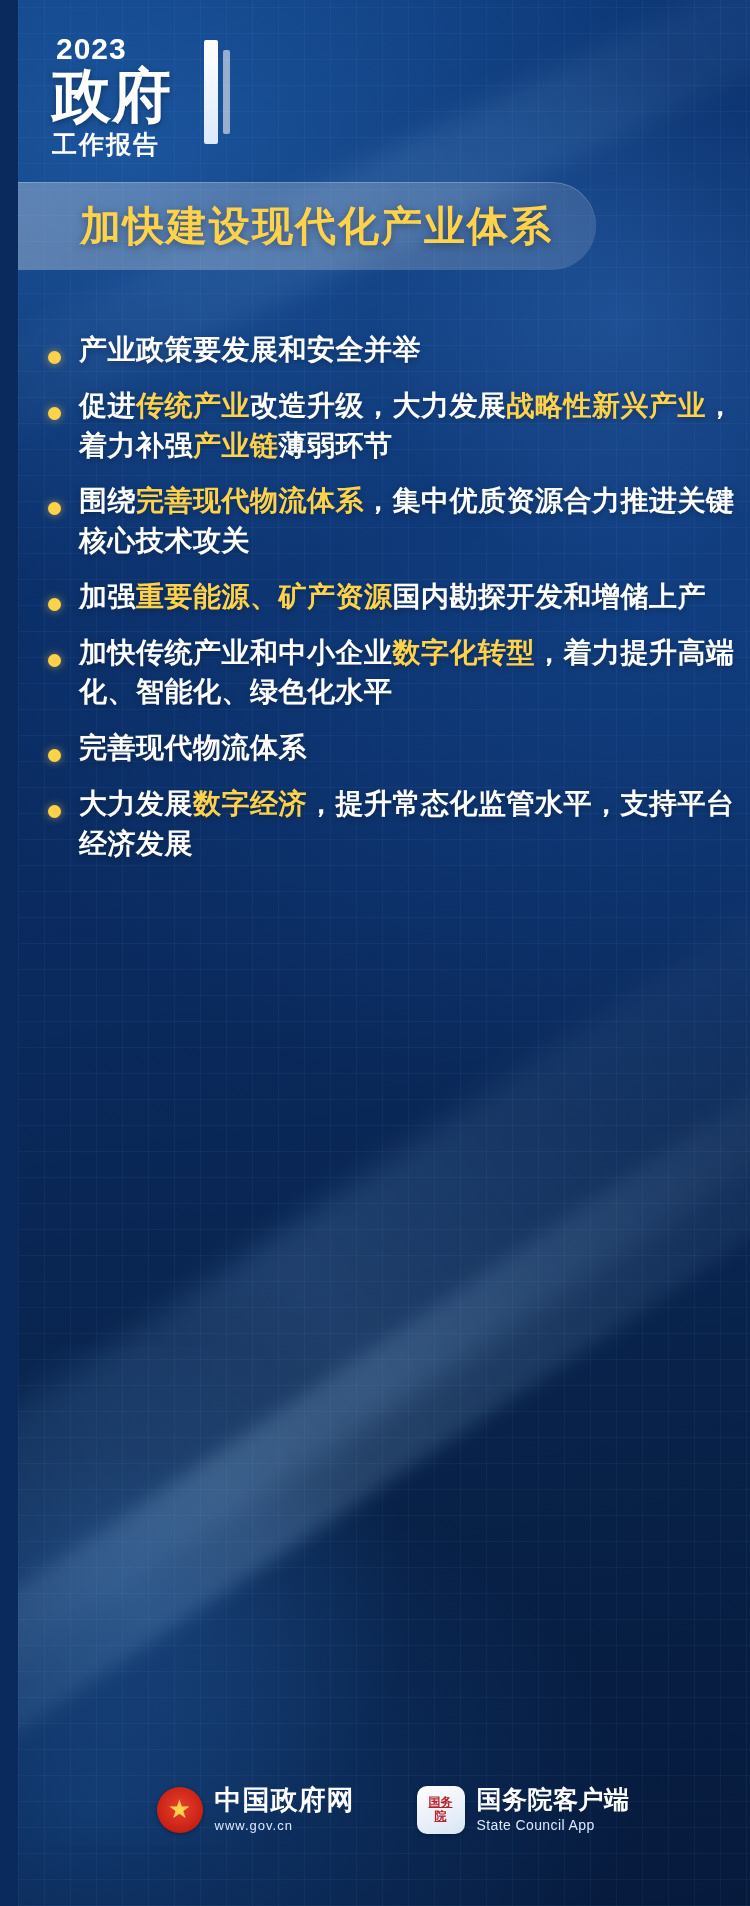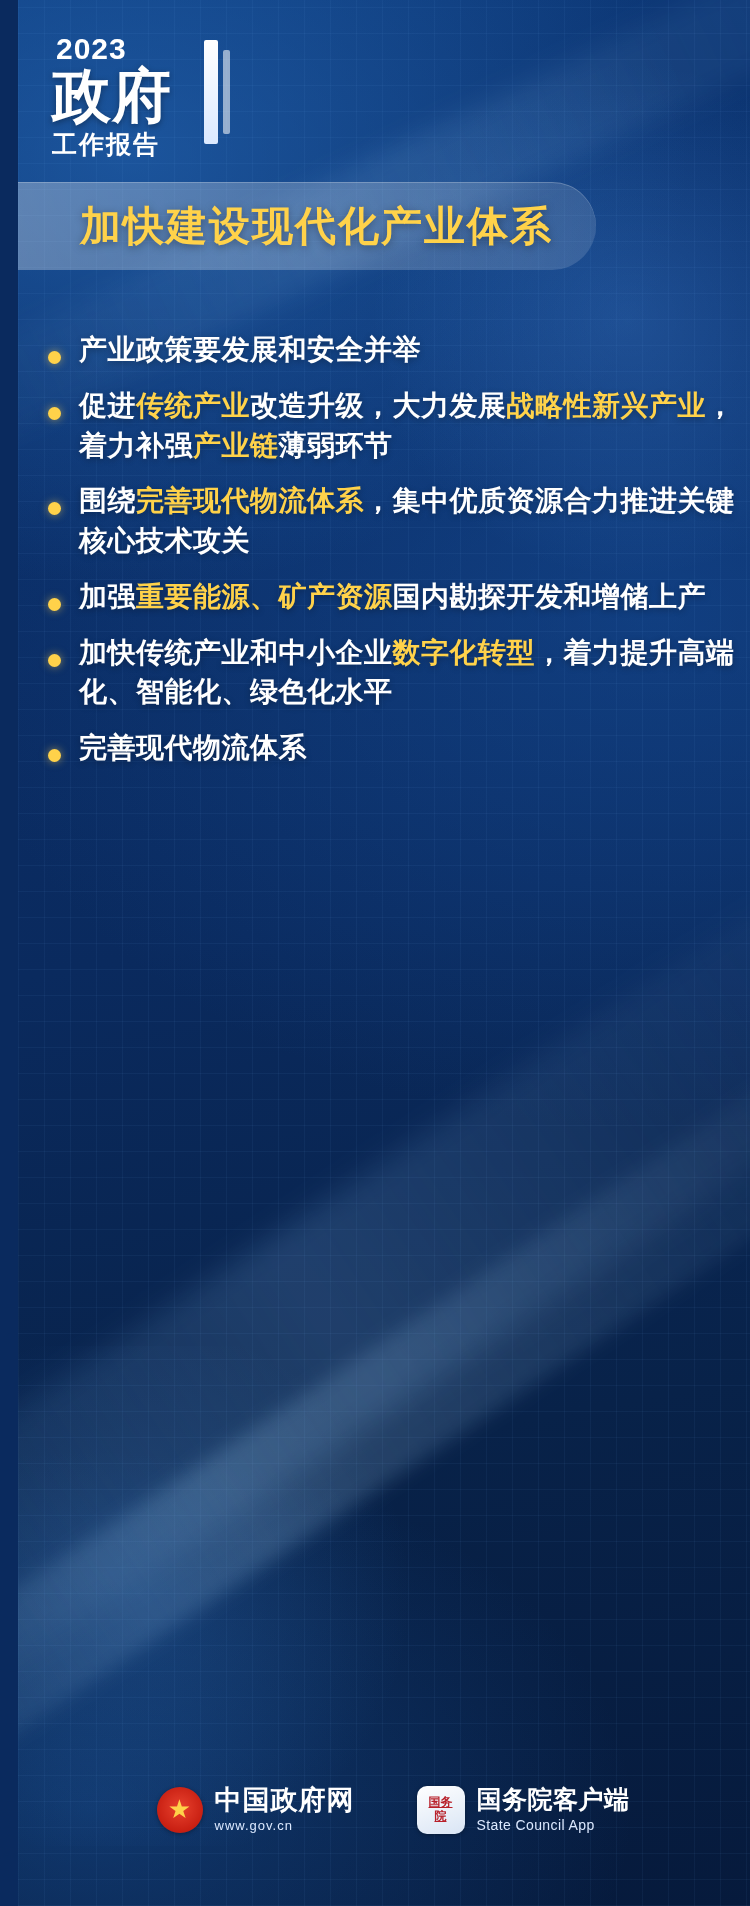--- a/index.html
+++ b/index.html
@@ -318,20 +318,24 @@
         <div class="item-text"><span>加强</span><span class="hl">重要能源、矿产资源</span><span>国内勘探开发和增储上产</span></div>
       </div>
       <div class="item">
         <div class="bullet"></div>
         <div class="item-text"><span>加快传统产业和中小企业</span><span class="hl">数字化转型</span><span>，着力提升高端化、智能化、绿色化水平</span></div>
       </div>
       <div class="item">
         <div class="bullet"></div>
         <div class="item-text"><span>完善现代物流体系</span></div>
       </div>
+      <div class="item">
+        <div class="bullet"></div>
+        <div class="item-text"><span>大力发展</span><span class="hl">数字经济</span><span>，提升常态化监管水平，支持平台经济发展</span></div>
+      </div>
     </div>
 
   <div class="footer">
     <div class="brand">
       <div class="emblem"></div>
       <div class="brand-text">
         <div class="brand-name">中国政府网</div>
         <div class="brand-url">www.gov.cn</div>
       </div>
     </div>

